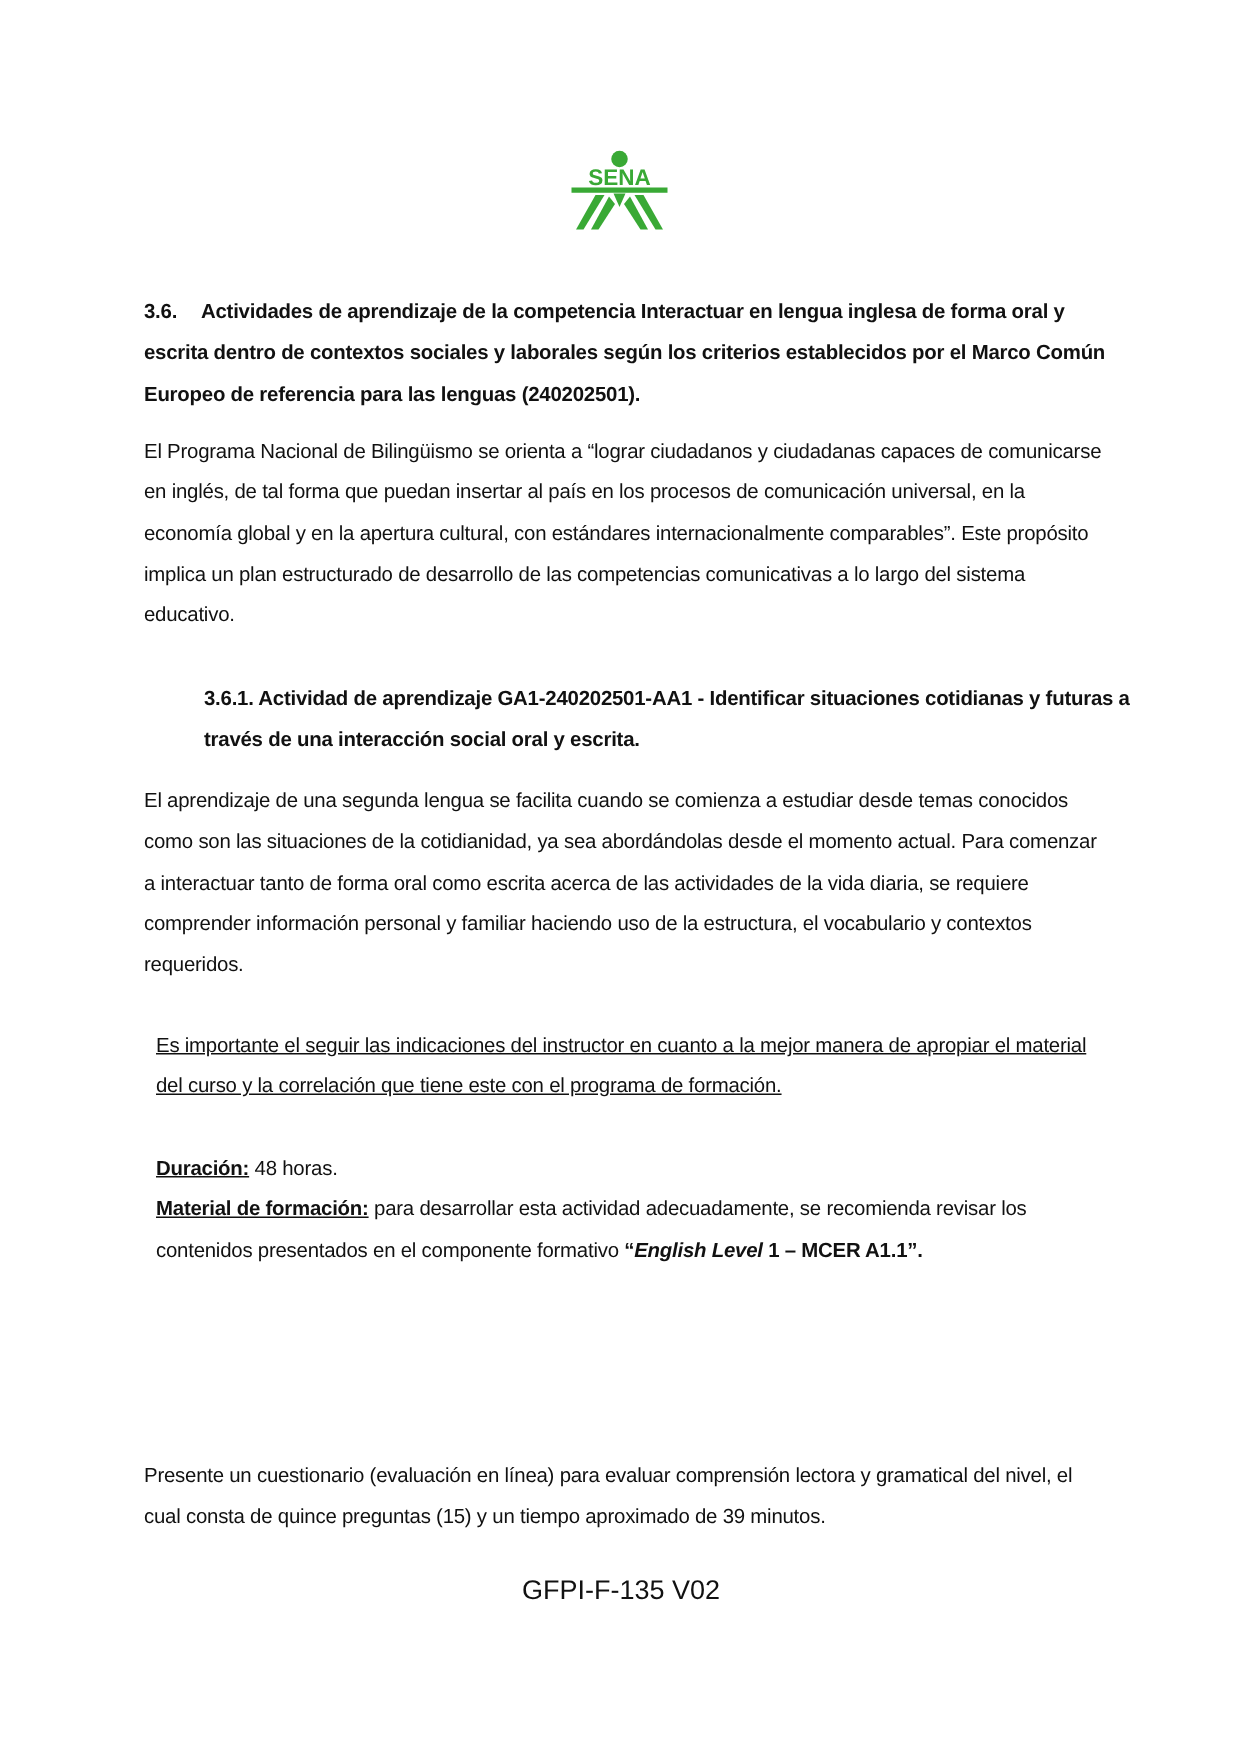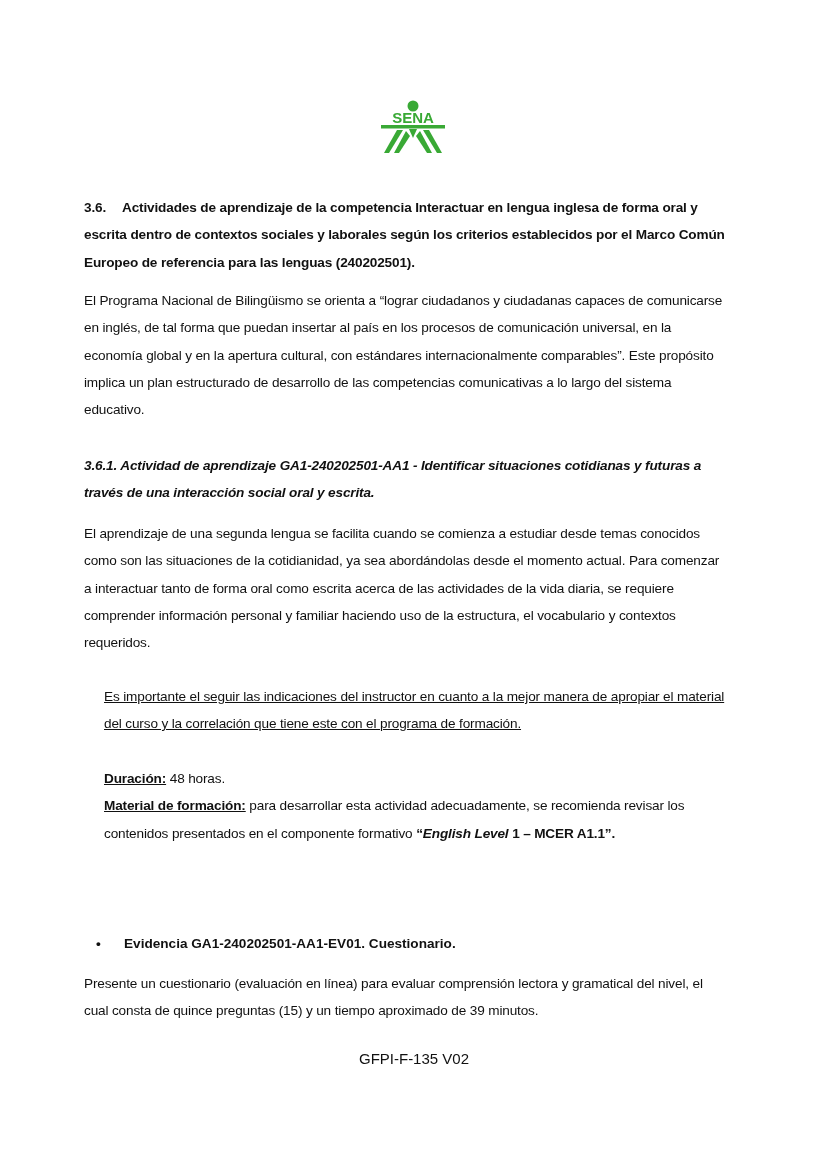--- a/index.html
+++ b/index.html
@@ -23,32 +23,32 @@
     .logo {
       position: absolute;
       left: 379px;
       top: 100px;
       width: 70px;
       height: 56px;
     }
     .logo svg { display: block; }
     .text-block {
       position: absolute;
-      left: 84px;
+      left: 96px;
       width: 645px;
       font-size: 13.6px;
       line-height: 27.3px;
       letter-spacing: -0.15px;
     }
     .heading-bold {
       font-weight: bold;
     }
     .heading-italic {
       font-weight: bold;
-      font-style: italic;
+      margin-left: 40px;
     }
     .u-label {
       font-weight: bold;
       text-decoration: underline;
     }
     .b { font-weight: bold; }
     .bi { font-weight: bold; font-style: italic; }
     .num-prefix {
       display: inline-block;
       width: 38px;
@@ -65,21 +65,21 @@
       display: inline-block;
       width: 28px;
       font-weight: bold;
     }
     .footer {
       position: absolute;
       left: 0;
       width: 828px;
       top: 1050px;
       text-align: center;
-      font-size: 15px;
+      font-size: 18px;
       color: #111;
     }
   </style>
 </head>
 <body>
 
 <div class="page">
 
   <div class="logo">
     <svg width="70" height="56" viewBox="0 0 70 56">
@@ -113,21 +113,18 @@
 
   <div class="text-block" style="top: 765px; left: 104px; width: 630px;">
     <div>
       <span class="u-label">Duración:</span><span> 48 horas.</span>
     </div>
     <div>
       <span class="u-label">Material de formación:</span><span> para desarrollar esta actividad adecuadamente, se recomienda revisar los contenidos presentados en el componente formativo </span><span class="b">“</span><span class="bi">English Level</span><span class="b"> 1 – MCER A1.1”.</span>
     </div>
   </div>
 
-  <div class="bullet-row">
-    <span class="bullet-dot">•</span><span>Evidencia GA1-240202501-AA1-EV01. Cuestionario.</span>
-  </div>
 
   <div class="text-block" style="top: 970px;">Presente un cuestionario (evaluación en línea) para evaluar comprensión lectora y gramatical del nivel, el cual consta de quince preguntas (15) y un tiempo aproximado de 39 minutos.</div>
 
   <div class="footer">GFPI-F-135 V02</div>
 
 </div>
 
 </body></html>

